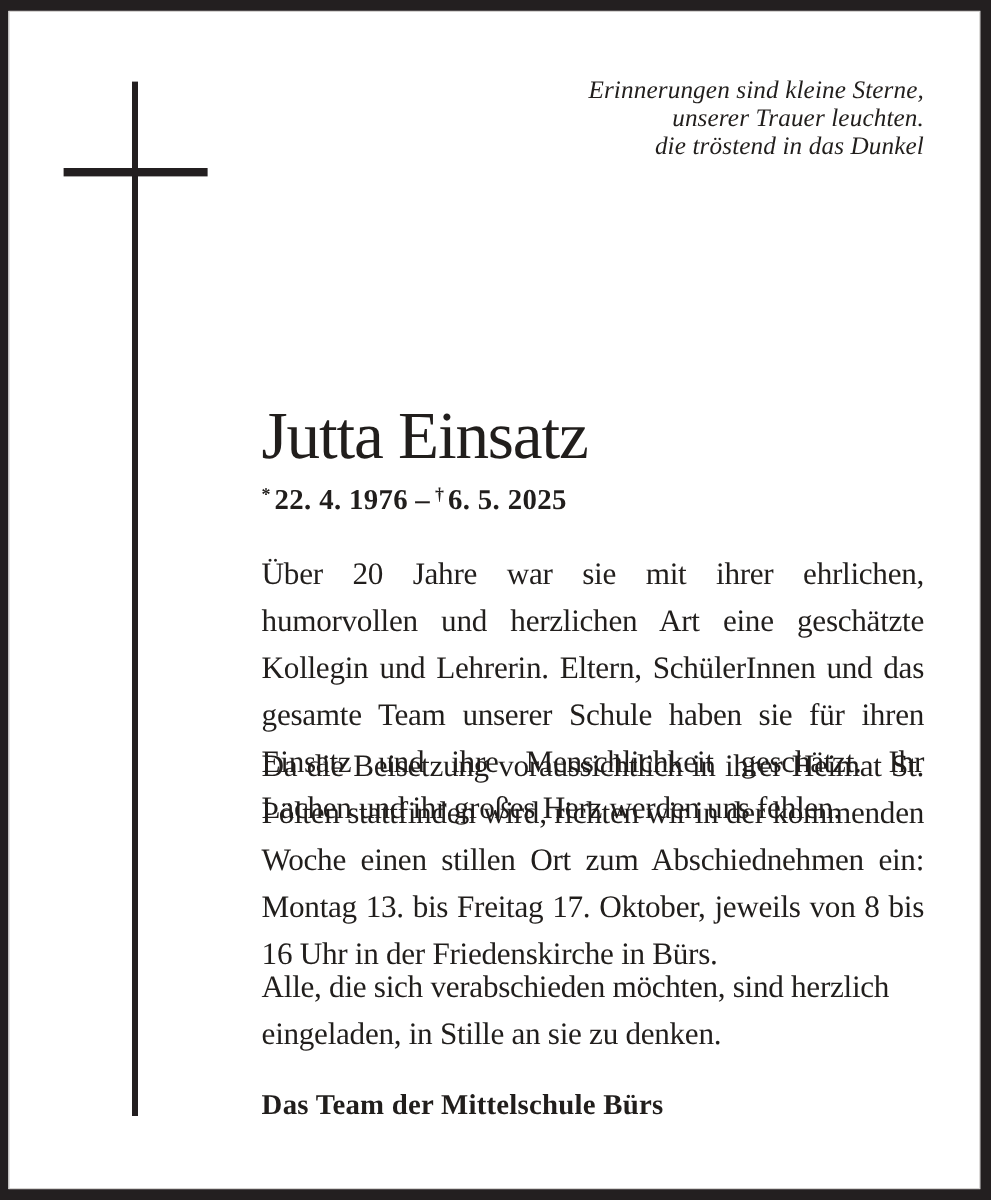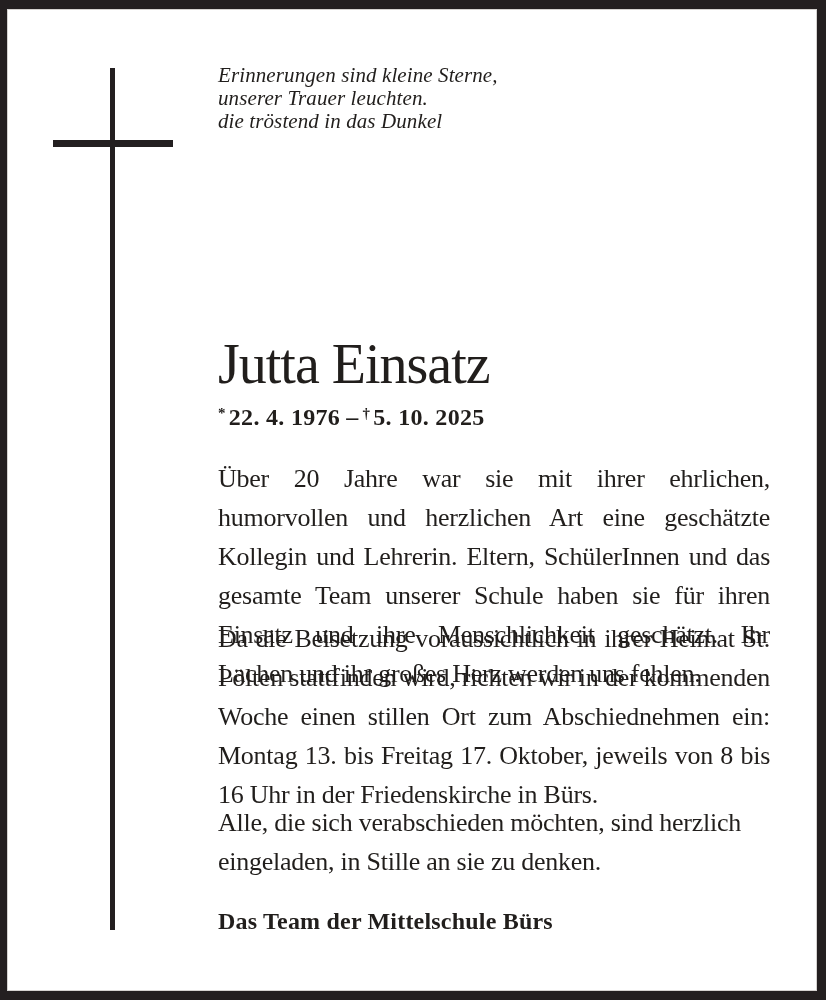--- a/index.html
+++ b/index.html
@@ -48,20 +48,21 @@
     left: 211px;
     width: 552px;
     margin: 0;
   }
   .epigraph {
     top: 55px;
     font-style: italic;
     font-size: 21px;
     line-height: 23px;
     letter-spacing: 0.1px;
+    text-align: right;
   }
   .intro {
     top: 230px;
     font-size: 22.5px;
     line-height: 29px;
     letter-spacing: -0.2px;
   }
   .name {
     top: 325px;
     font-size: 56px;
@@ -119,21 +120,21 @@
     <div class="tb epigraph">
       <div>Erinnerungen sind kleine Sterne,</div>
       <div>unserer Trauer leuchten.</div>
       <div>die tröstend in das Dunkel</div>
     </div>
 
 
     <h1 class="tb name">Jutta Einsatz</h1>
 
     <div class="tb dates">
-      <span class="sup">*</span><span>22. 4. 1976</span><span class="dash">–</span><span class="sup">†</span><span>5. 10. 2025</span>
+      <span class="sup">*</span><span>22. 4. 1976</span><span class="dash">–</span><span class="sup">†</span><span>6. 5. 2025</span>
     </div>
 
     <p class="tb body-par p1">Über 20 Jahre war sie mit ihrer ehrlichen, humorvollen und herzlichen Art eine geschätzte Kollegin und Lehrerin. Eltern, SchülerInnen und das gesamte Team unserer Schule haben sie für ihren Einsatz und ihre Menschlichkeit geschätzt. Ihr Lachen und ihr großes Herz werden uns fehlen.</p>
 
     <p class="tb body-par p2">Da die Beisetzung voraussichtlich in ihrer Heimat St. Pölten stattfinden wird, richten wir in der kommenden Woche einen stillen Ort zum Abschiednehmen ein: Montag 13. bis Freitag 17. Oktober, jeweils von 8 bis 16 Uhr in der Friedenskirche in Bürs.</p>
 
     <p class="tb body-par p3">Alle, die sich verabschieden möchten, sind herzlich eingeladen, in Stille an sie zu denken.</p>
 
     <p class="tb signature">Das Team der Mittelschule Bürs</p>
 

